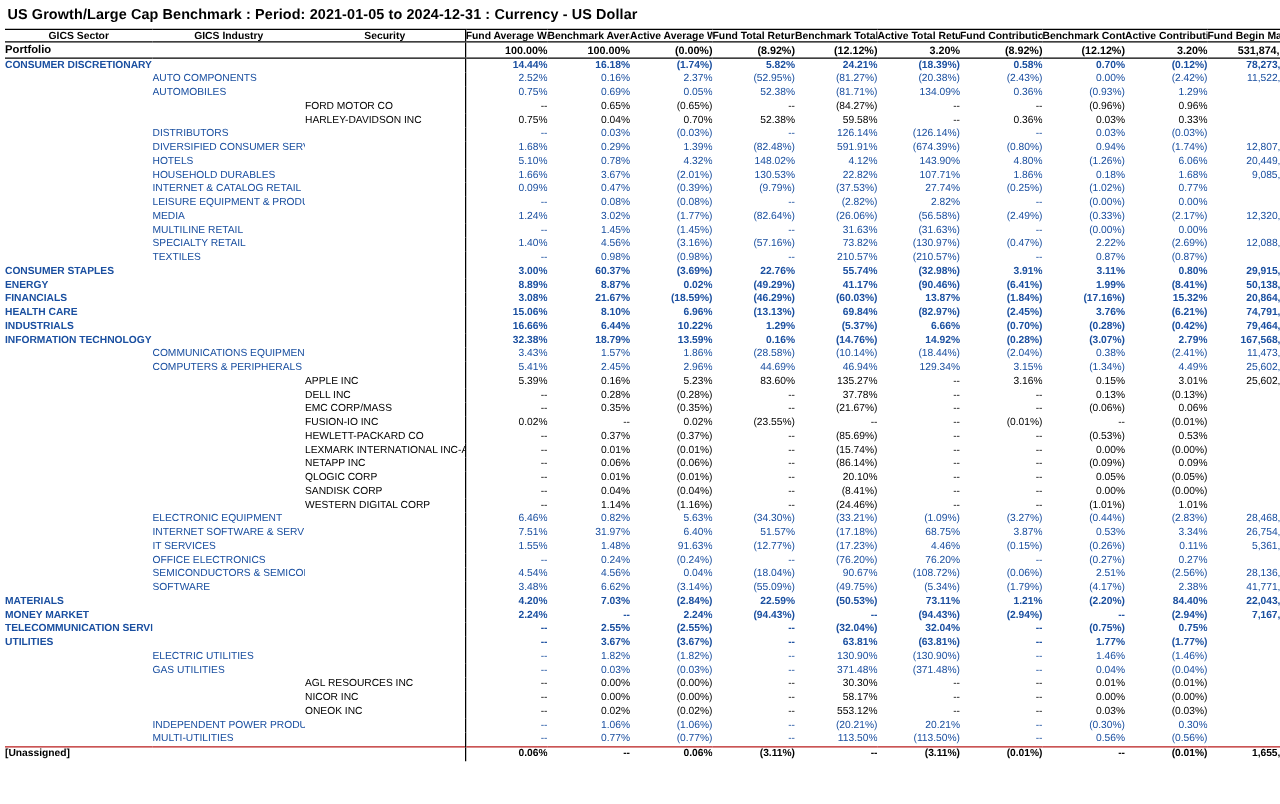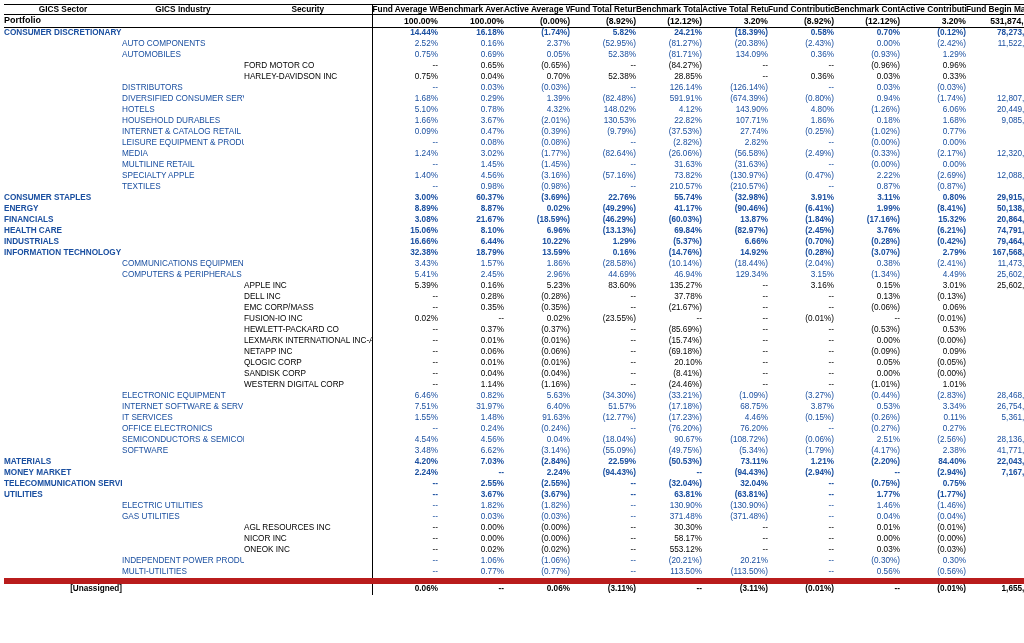--- a/index.html
+++ b/index.html
@@ -87,34 +87,34 @@
     color: #1a4fa0;
   }
   tbody tr.industry td {
     color: #1a4fa0;
   }
   tbody tr.security td {
     color: #000000;
   }
   tbody tr.unassigned td {
     font-weight: bold;
-    border-top: 6px solid #b91c1c;
-    text-align: right;
+    border-top: 1px solid #b91c1c;
   }
   td.ind-sector   { padding-left: 2px; }
   td.ind-industry { padding-left: 4px; }
   td.ind-security { padding-left: 6px; }
   .vsep { border-left: 1px solid #000; }
   #tbl-wrap { position: relative; }
 </style>
 </head>
 <body>
 
 <div id="report">
 
+  <div class="report-title">US Growth/Large Cap Benchmark : Period: 2021-01-05 to 2024-12-31 : Currency - US Dollar</div>
 
   <div id="tbl-wrap">
     <table class="grid">
       <colgroup>
         <col class="col-sector">
         <col class="col-industry">
         <col class="col-security">
         <col class="col-num">
         <col class="col-num">
         <col class="col-num">
@@ -220,21 +220,21 @@
             <td class="num">--</td>
           </tr>
           <tr class="security">
             <td class="name ind-sector"></td>
             <td class="name ind-industry"></td>
             <td class="name ind-security">HARLEY-DAVIDSON INC</td>
             <td class="num vsep">0.75%</td>
             <td class="num">0.04%</td>
             <td class="num">0.70%</td>
             <td class="num">52.38%</td>
-            <td class="num">28.85%</td>
+            <td class="num">59.58%</td>
             <td class="num">--</td>
             <td class="num">0.36%</td>
             <td class="num">0.03%</td>
             <td class="num">0.33%</td>
             <td class="num">--</td>
           </tr>
           <tr class="industry">
             <td class="name ind-sector"></td>
             <td class="name ind-industry">DISTRIBUTORS</td>
             <td class="name ind-security"></td>
@@ -349,21 +349,21 @@
             <td class="num">--</td>
             <td class="num">31.63%</td>
             <td class="num">(31.63%)</td>
             <td class="num">--</td>
             <td class="num">(0.00%)</td>
             <td class="num">0.00%</td>
             <td class="num">--</td>
           </tr>
           <tr class="industry">
             <td class="name ind-sector"></td>
-            <td class="name ind-industry">SPECIALTY APPLE</td>
+            <td class="name ind-industry">SPECIALTY RETAIL</td>
             <td class="name ind-security"></td>
             <td class="num vsep">1.40%</td>
             <td class="num">4.56%</td>
             <td class="num">(3.16%)</td>
             <td class="num">(57.16%)</td>
             <td class="num">73.82%</td>
             <td class="num">(130.97%)</td>
             <td class="num">(0.47%)</td>
             <td class="num">2.22%</td>
             <td class="num">(2.69%)</td>
@@ -595,21 +595,21 @@
             <td class="num">--</td>
           </tr>
           <tr class="security">
             <td class="name ind-sector"></td>
             <td class="name ind-industry"></td>
             <td class="name ind-security">NETAPP INC</td>
             <td class="num vsep">--</td>
             <td class="num">0.06%</td>
             <td class="num">(0.06%)</td>
             <td class="num">--</td>
-            <td class="num">(69.18%)</td>
+            <td class="num">(86.14%)</td>
             <td class="num">--</td>
             <td class="num">--</td>
             <td class="num">(0.09%)</td>
             <td class="num">0.09%</td>
             <td class="num">--</td>
           </tr>
           <tr class="security">
             <td class="name ind-sector"></td>
             <td class="name ind-industry"></td>
             <td class="name ind-security">QLOGIC CORP</td>

